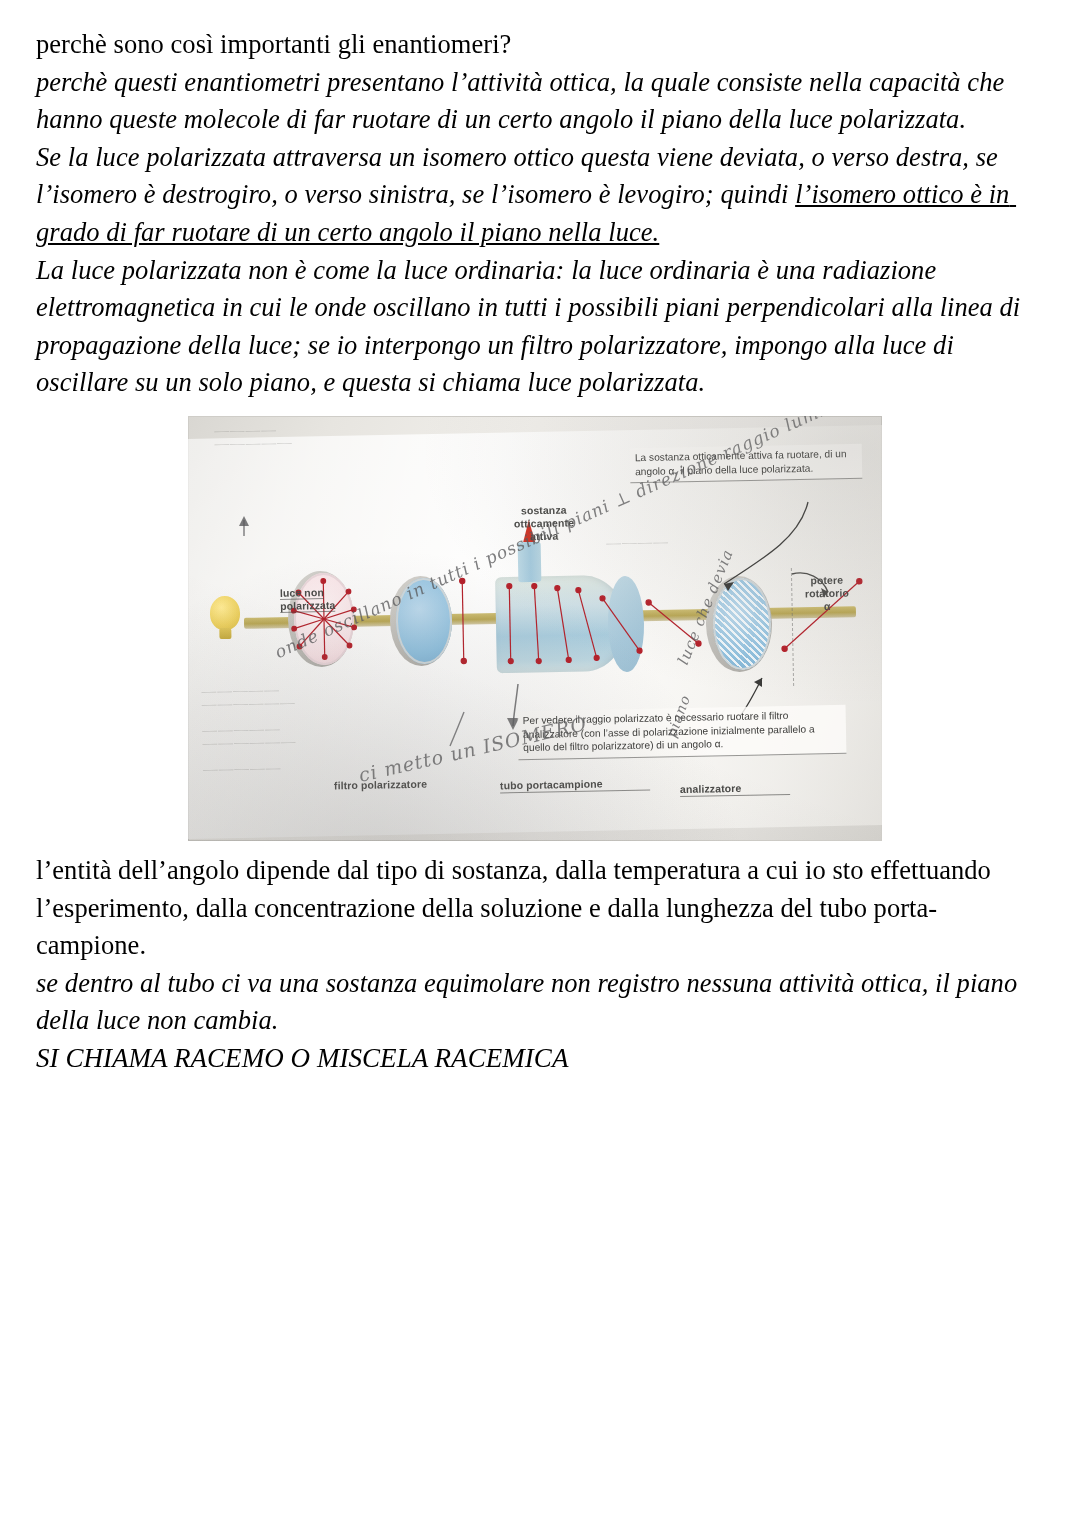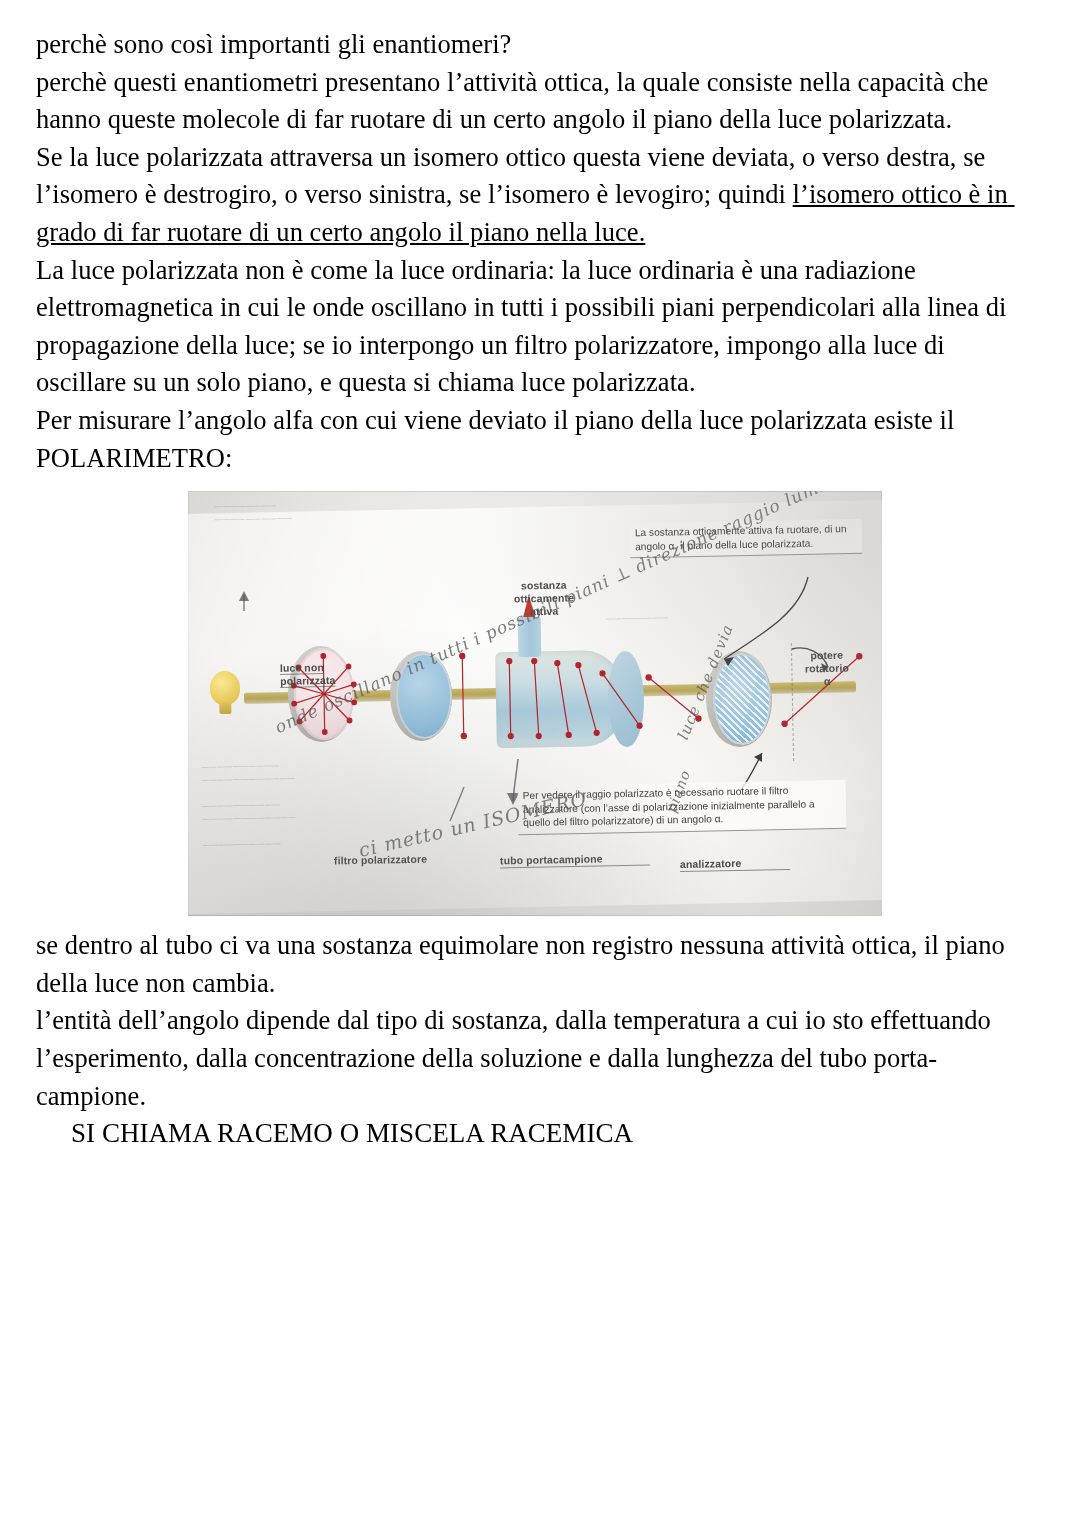--- a/index.html
+++ b/index.html
@@ -24,25 +24,25 @@
   }
 
   .para {
     font-size: 26.5px;
     line-height: 37.6px;
     margin: 0;
     letter-spacing: 0.05px;
     text-align: left;
     white-space: pre-wrap;
   }
-  .para + .para { margin-top: 0; }
+  .para + .para { margin-top: 0; font-style: italic; }
 
   .u { text-decoration: underline; text-underline-offset: 2px; }
 
-  .caps { font-size: 27px; margin-left: 35px; }
+  .caps { font-size: 27px; }
 
   .spacer-sm { height: 11px; }
   .blank-line { height: 38px; }
 
   
   .photo-wrap {
     margin: 14px 0 0 0;
     display: flex;
     justify-content: flex-start;
   }
@@ -218,21 +218,20 @@
 <div class="page">
 
   <p class="para">perchè sono così importanti gli enantiomeri?</p>
 
   <p class="para">perchè questi enantiometri presentano l’attività ottica, la quale consiste nella capacità che hanno queste molecole di far ruotare di un certo angolo il piano della luce polarizzata.</p>
 
   <p class="para"><span>Se la luce polarizzata attraversa un isomero ottico questa viene deviata, o verso destra, se l’isomero è destrogiro, o verso sinistra, se l’isomero è levogiro; quindi </span><span class="u">l’isomero ottico è in grado di far ruotare di un certo angolo il piano nella luce.</span></p>
 
   <p class="para">La luce polarizzata non è come la luce ordinaria: la luce ordinaria è una radiazione elettromagnetica in cui le onde oscillano in tutti i possibili piani perpendicolari alla linea di propagazione della luce; se io interpongo un filtro polarizzatore, impongo alla luce di oscillare su un solo piano, e questa si chiama luce polarizzata.</p>
 
-  <p class="para">Per misurare l’angolo alfa con cui viene deviato il piano della luce polarizzata esiste il POLARIMETRO:</p>
 
   <div class="photo-wrap">
     <div class="photo">
 
       <div class="sheet"></div>
 
       <div class="ghost-text" style="left:26px; top:8px; width:110px;">⸺⸺⸺⸺<br>⸺⸺⸺⸺⸺</div>
       <div class="ghost-text" style="left:14px; top:268px; width:150px;">⸺⸺⸺⸺⸺<br>⸺⸺⸺⸺⸺⸺<br><br>⸺⸺⸺⸺⸺<br>⸺⸺⸺⸺⸺⸺<br><br>⸺⸺⸺⸺⸺</div>
       <div class="ghost-text" style="left:418px; top:120px; width:120px;">⸺⸺⸺⸺</div>
 
@@ -379,22 +378,22 @@
       <div class="hand" style="left:468px; top:292px; font-size:14px; transform:rotate(-70deg);">piano</div>
 
       <div class="hand" style="left:168px; top:322px; font-size:19px; transform:rotate(-13deg);">ci metto un ISOMERO</div>
 
       <div class="shadowband"></div>
     </div>
   </div>
 
   <div class="spacer-sm"></div>
 
+  <p class="para">l’entità dell’angolo dipende dal tipo di sostanza, dalla temperatura a cui io sto effettuando l’esperimento, dalla concentrazione della soluzione e dalla lunghezza del tubo porta-campione.</p>
+
   <p class="para">se dentro al tubo ci va una sostanza equimolare non registro nessuna attività ottica, il piano della luce non cambia.</p>
 
-  <p class="para">l’entità dell’angolo dipende dal tipo di sostanza, dalla temperatura a cui io sto effettuando l’esperimento, dalla concentrazione della soluzione e dalla lunghezza del tubo porta-campione.</p>
-
   <p class="para caps">SI CHIAMA RACEMO O MISCELA RACEMICA</p>
 
   <div class="blank-line"></div>
 
 
 </div>
 
 </body></html>

